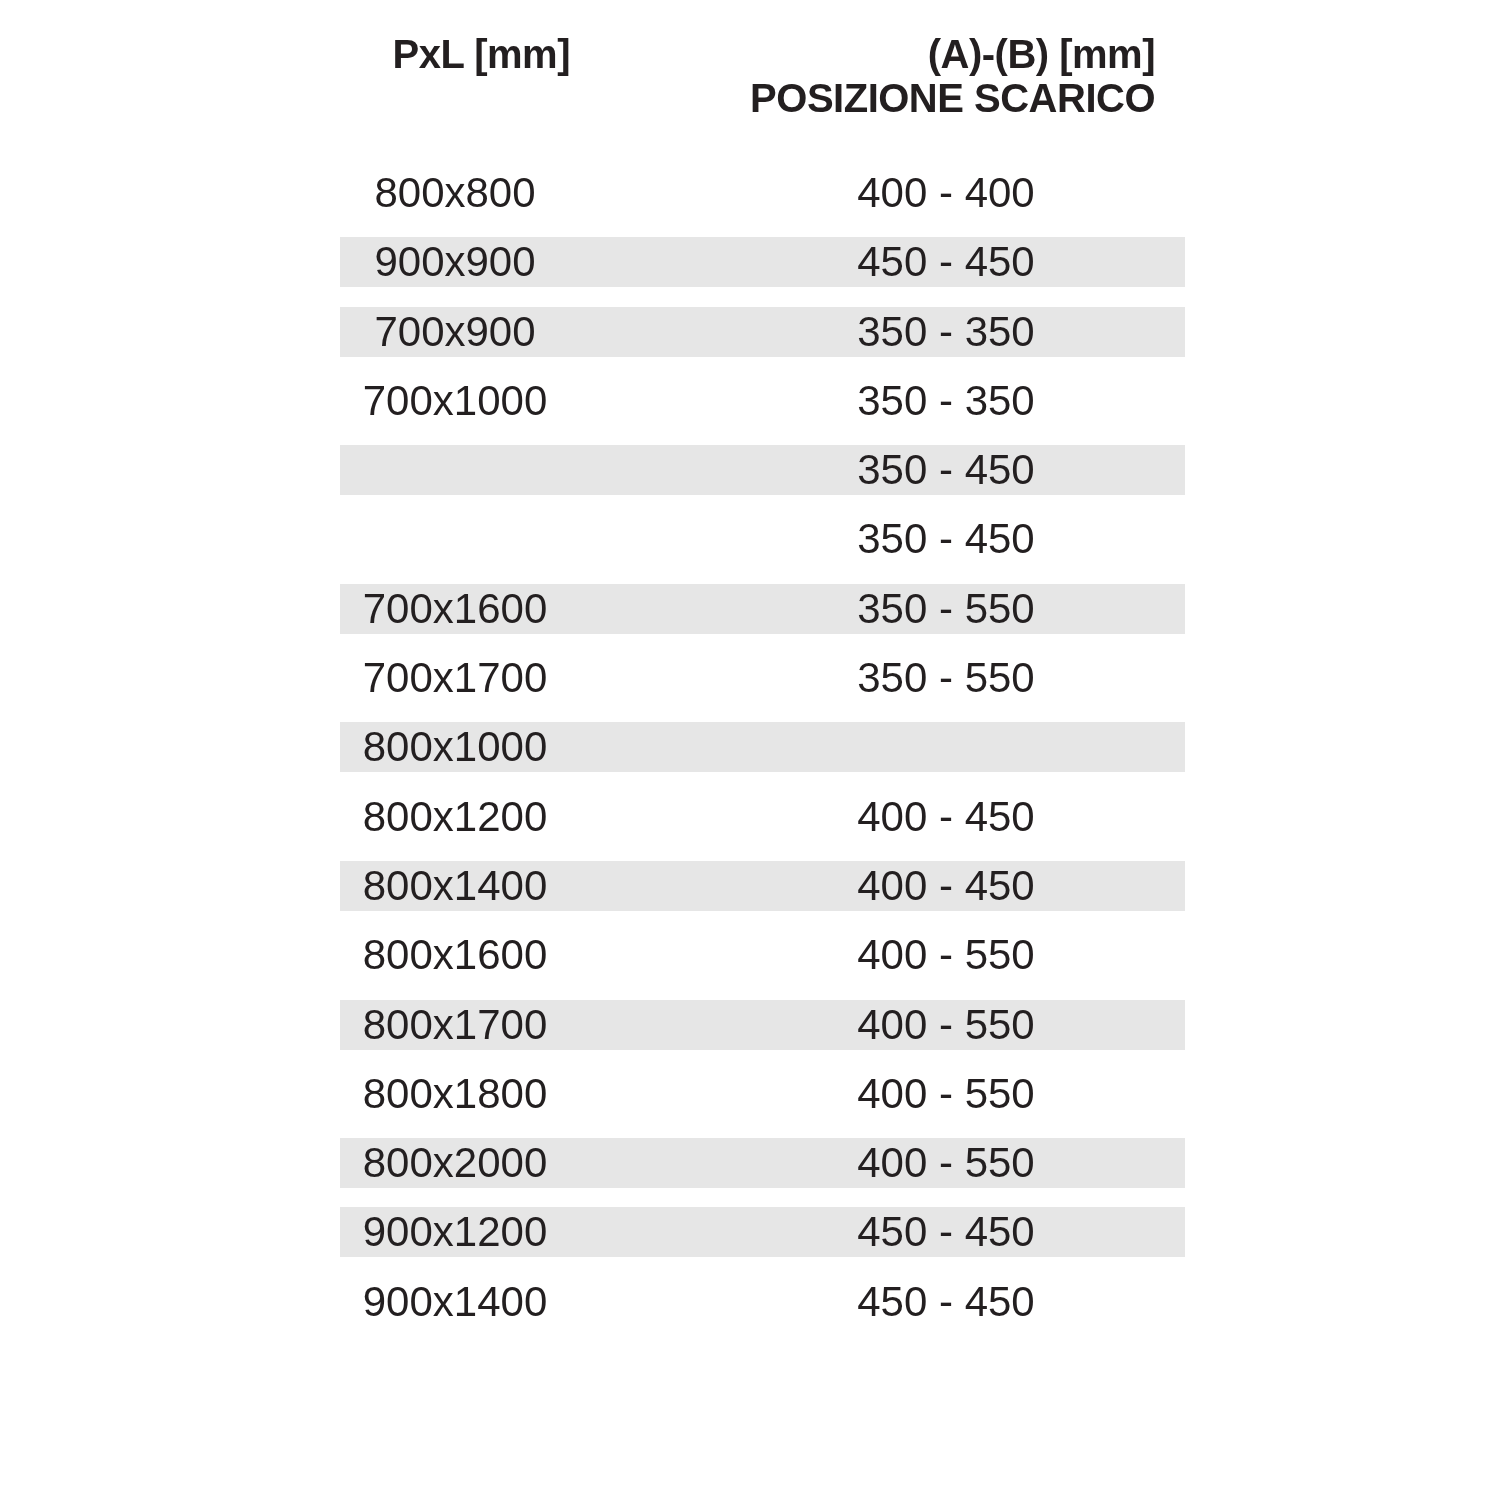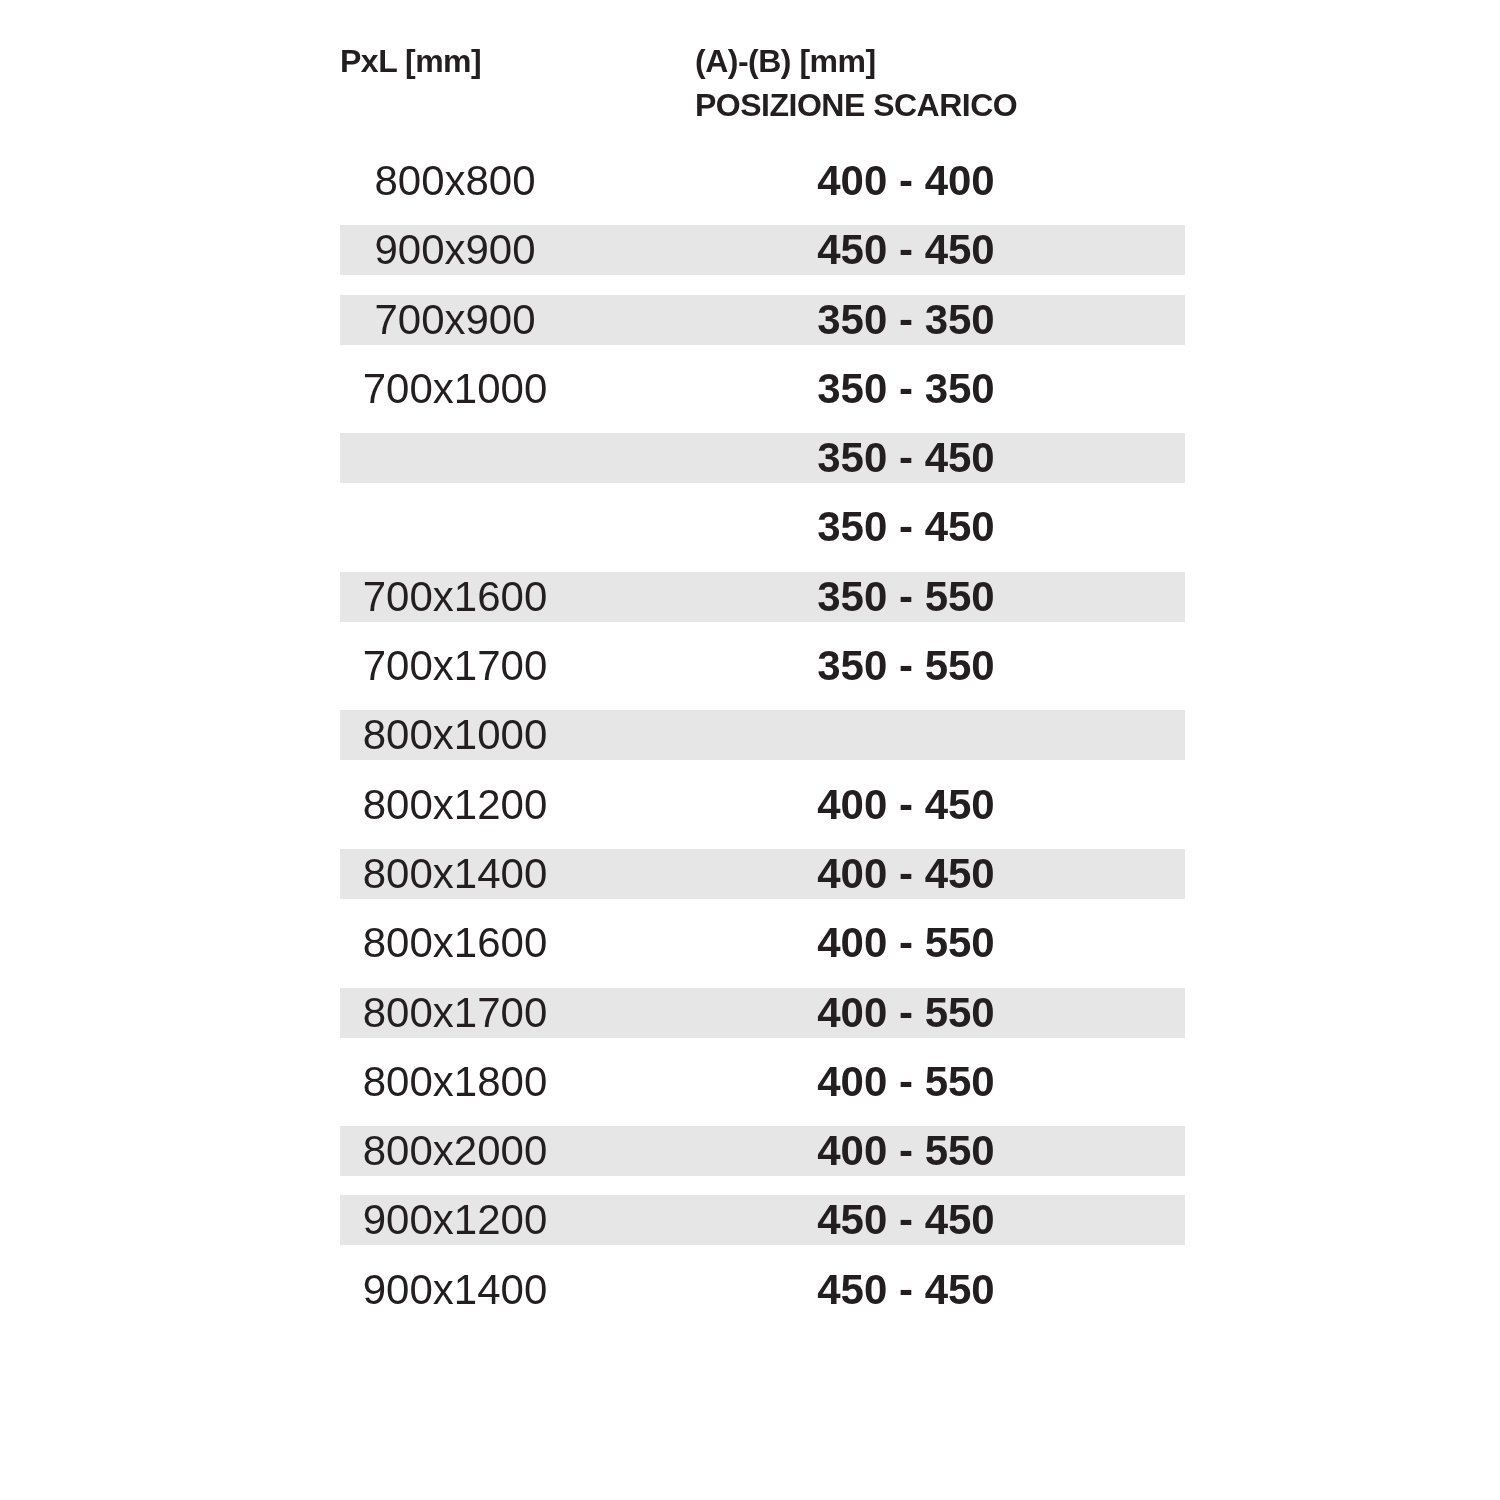--- a/index.html
+++ b/index.html
@@ -28,23 +28,23 @@
     height: 1500px;
   }
   .thead {
     position: absolute;
     top: 31px;
     left: 0;
     width: 100%;
   }
   .th {
     position: absolute;
-    top: 8px;
-    text-align: left;
-    font-size: 32px;
+    top: 1px;
+    text-align: right;
+    font-size: 40px;
     line-height: 44px;
     font-weight: 600;
     letter-spacing: -0.5px;
     white-space: nowrap;
   }
   .th.col1 {
     left: 0;
     width: 230px;
   }
   .th.col2 {
@@ -55,42 +55,42 @@
     position: absolute;
     top: 156px;
     left: 0;
     width: 100%;
   }
   .row {
     position: relative;
     height: 50px;
     margin-bottom: 19.3px;
     background: transparent;
+    margin-top: 12px;
   }
   .row.striped {
     background: var(--stripe);
   }
   .cell {
     position: absolute;
     top: 0;
     height: 50px;
     line-height: 50px;
     text-align: center;
     font-size: 42px;
     font-weight: 500;
     white-space: nowrap;
   }
   .cell.col1 {
     left: 0;
     width: 230px;
   }
   .cell.col2 {
-    left: 436px;
+    left: 476px;
     width: 260px;
-    font-weight: bold;
   }
 </style>
 </head>
 <body>
 
 <div class="table">
   <div class="thead">
     <div class="th col1">PxL [mm]</div>
     <div class="th col2">
       <div>(A)-(B) [mm]</div>

